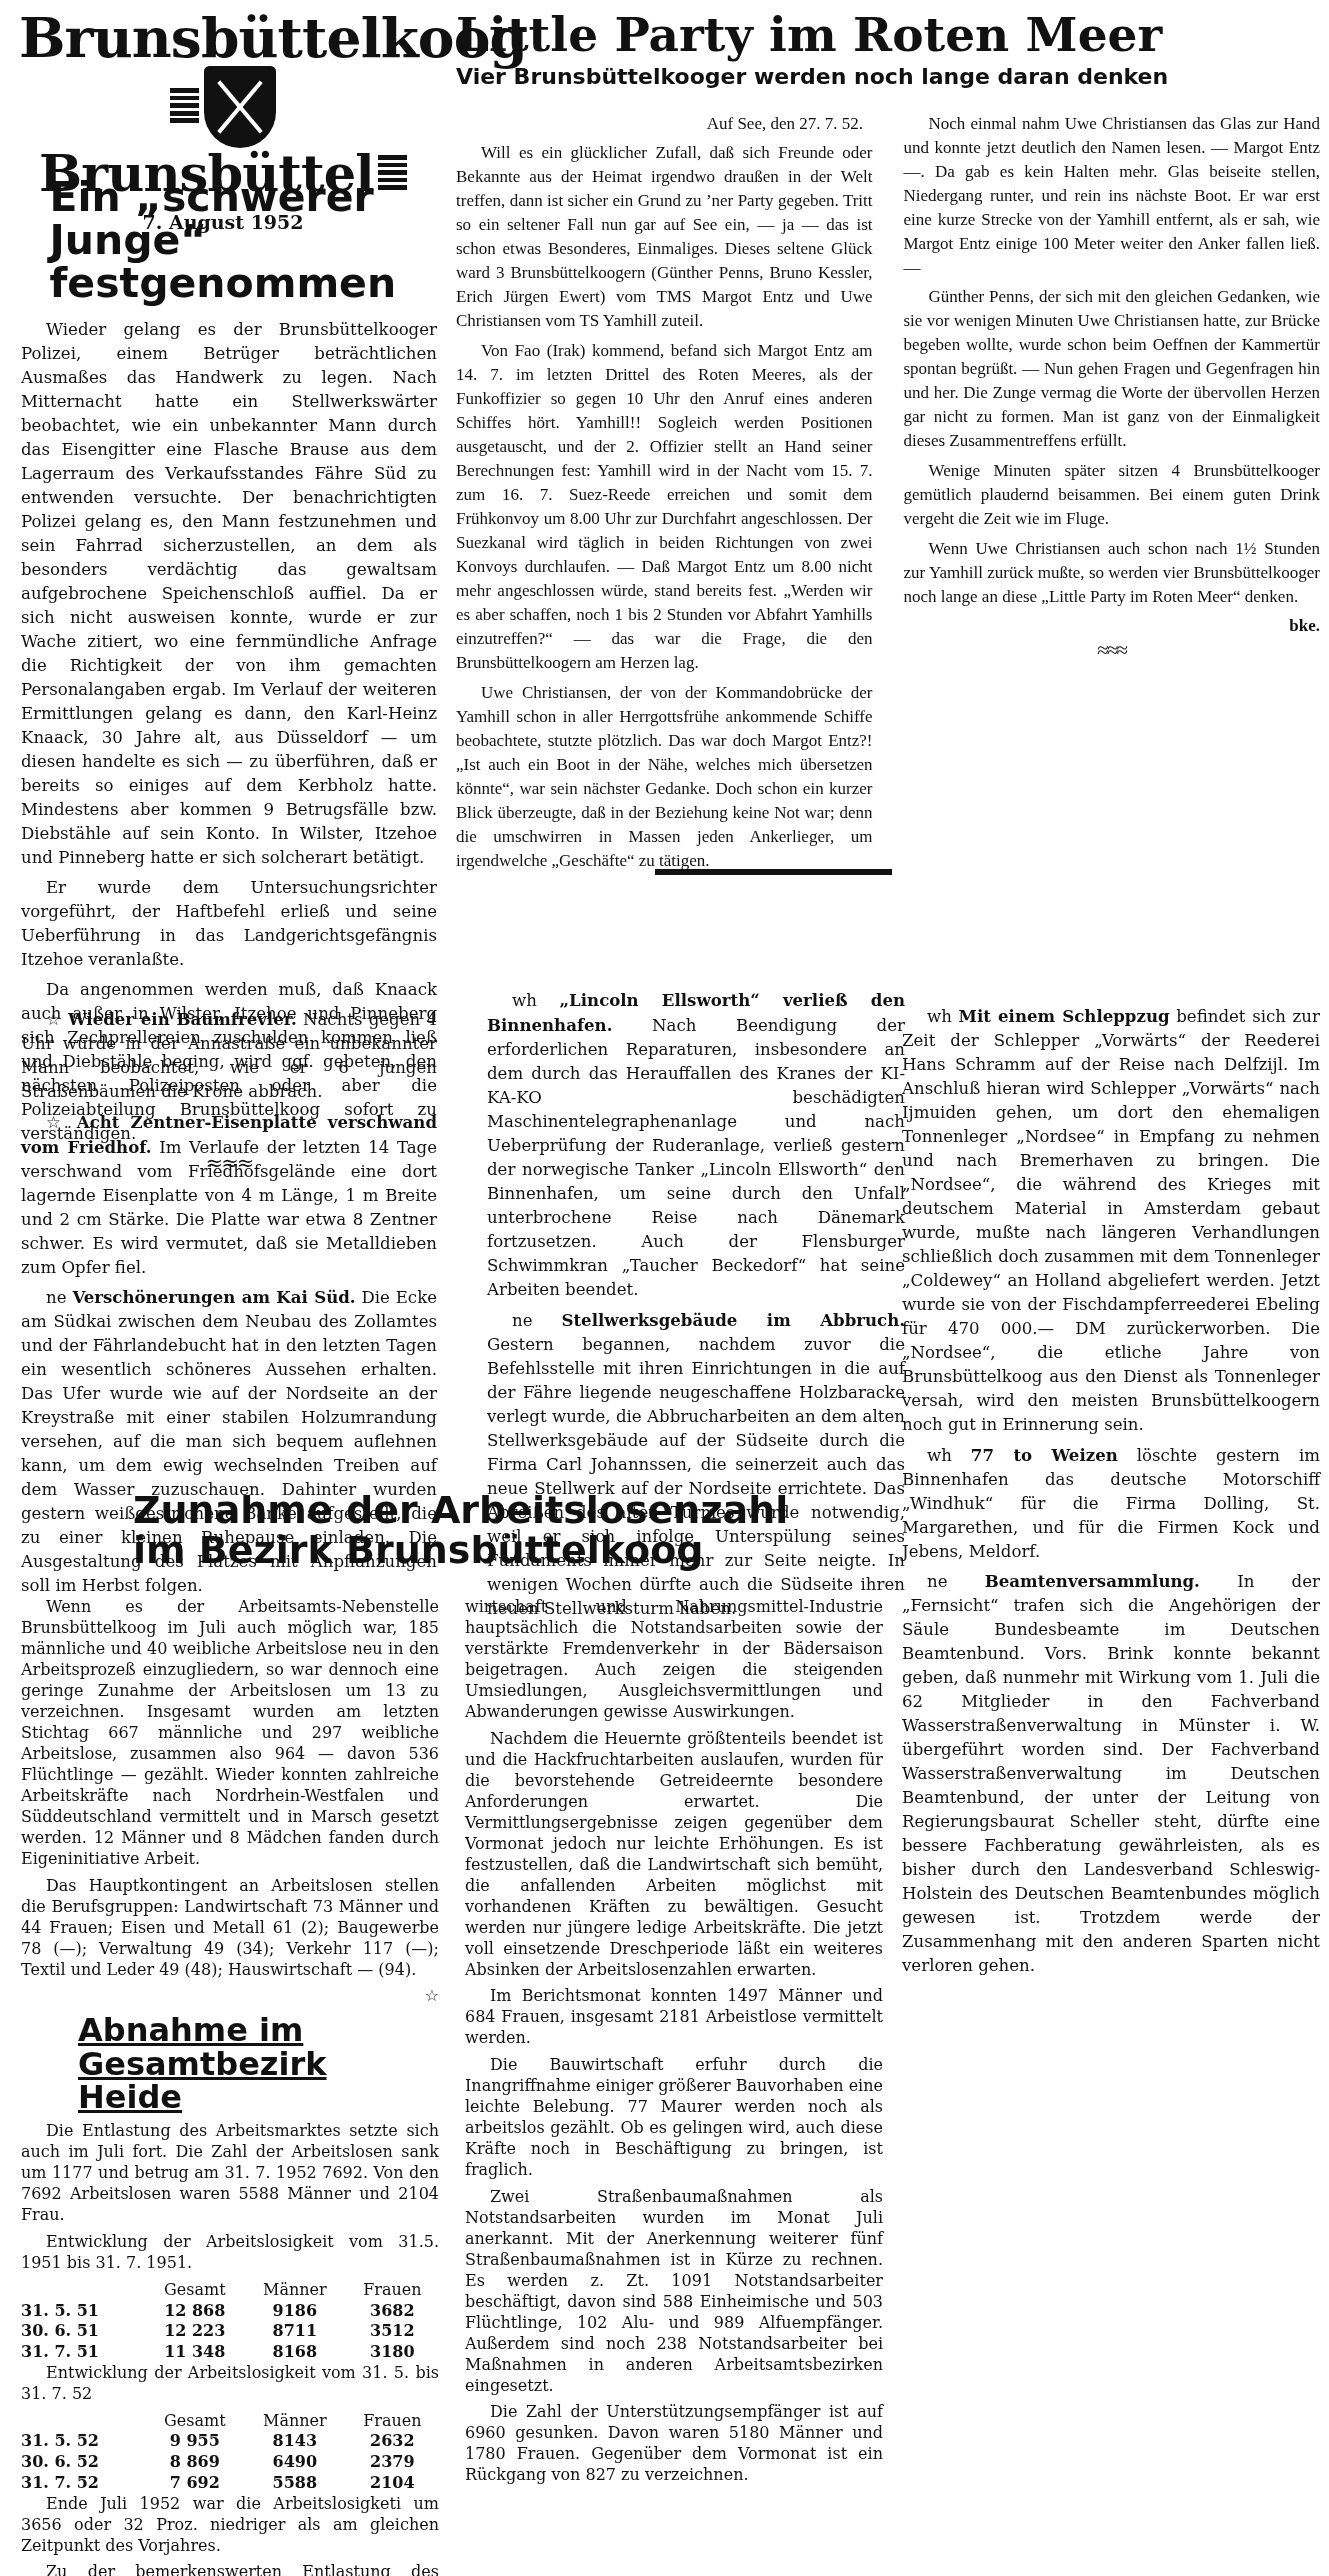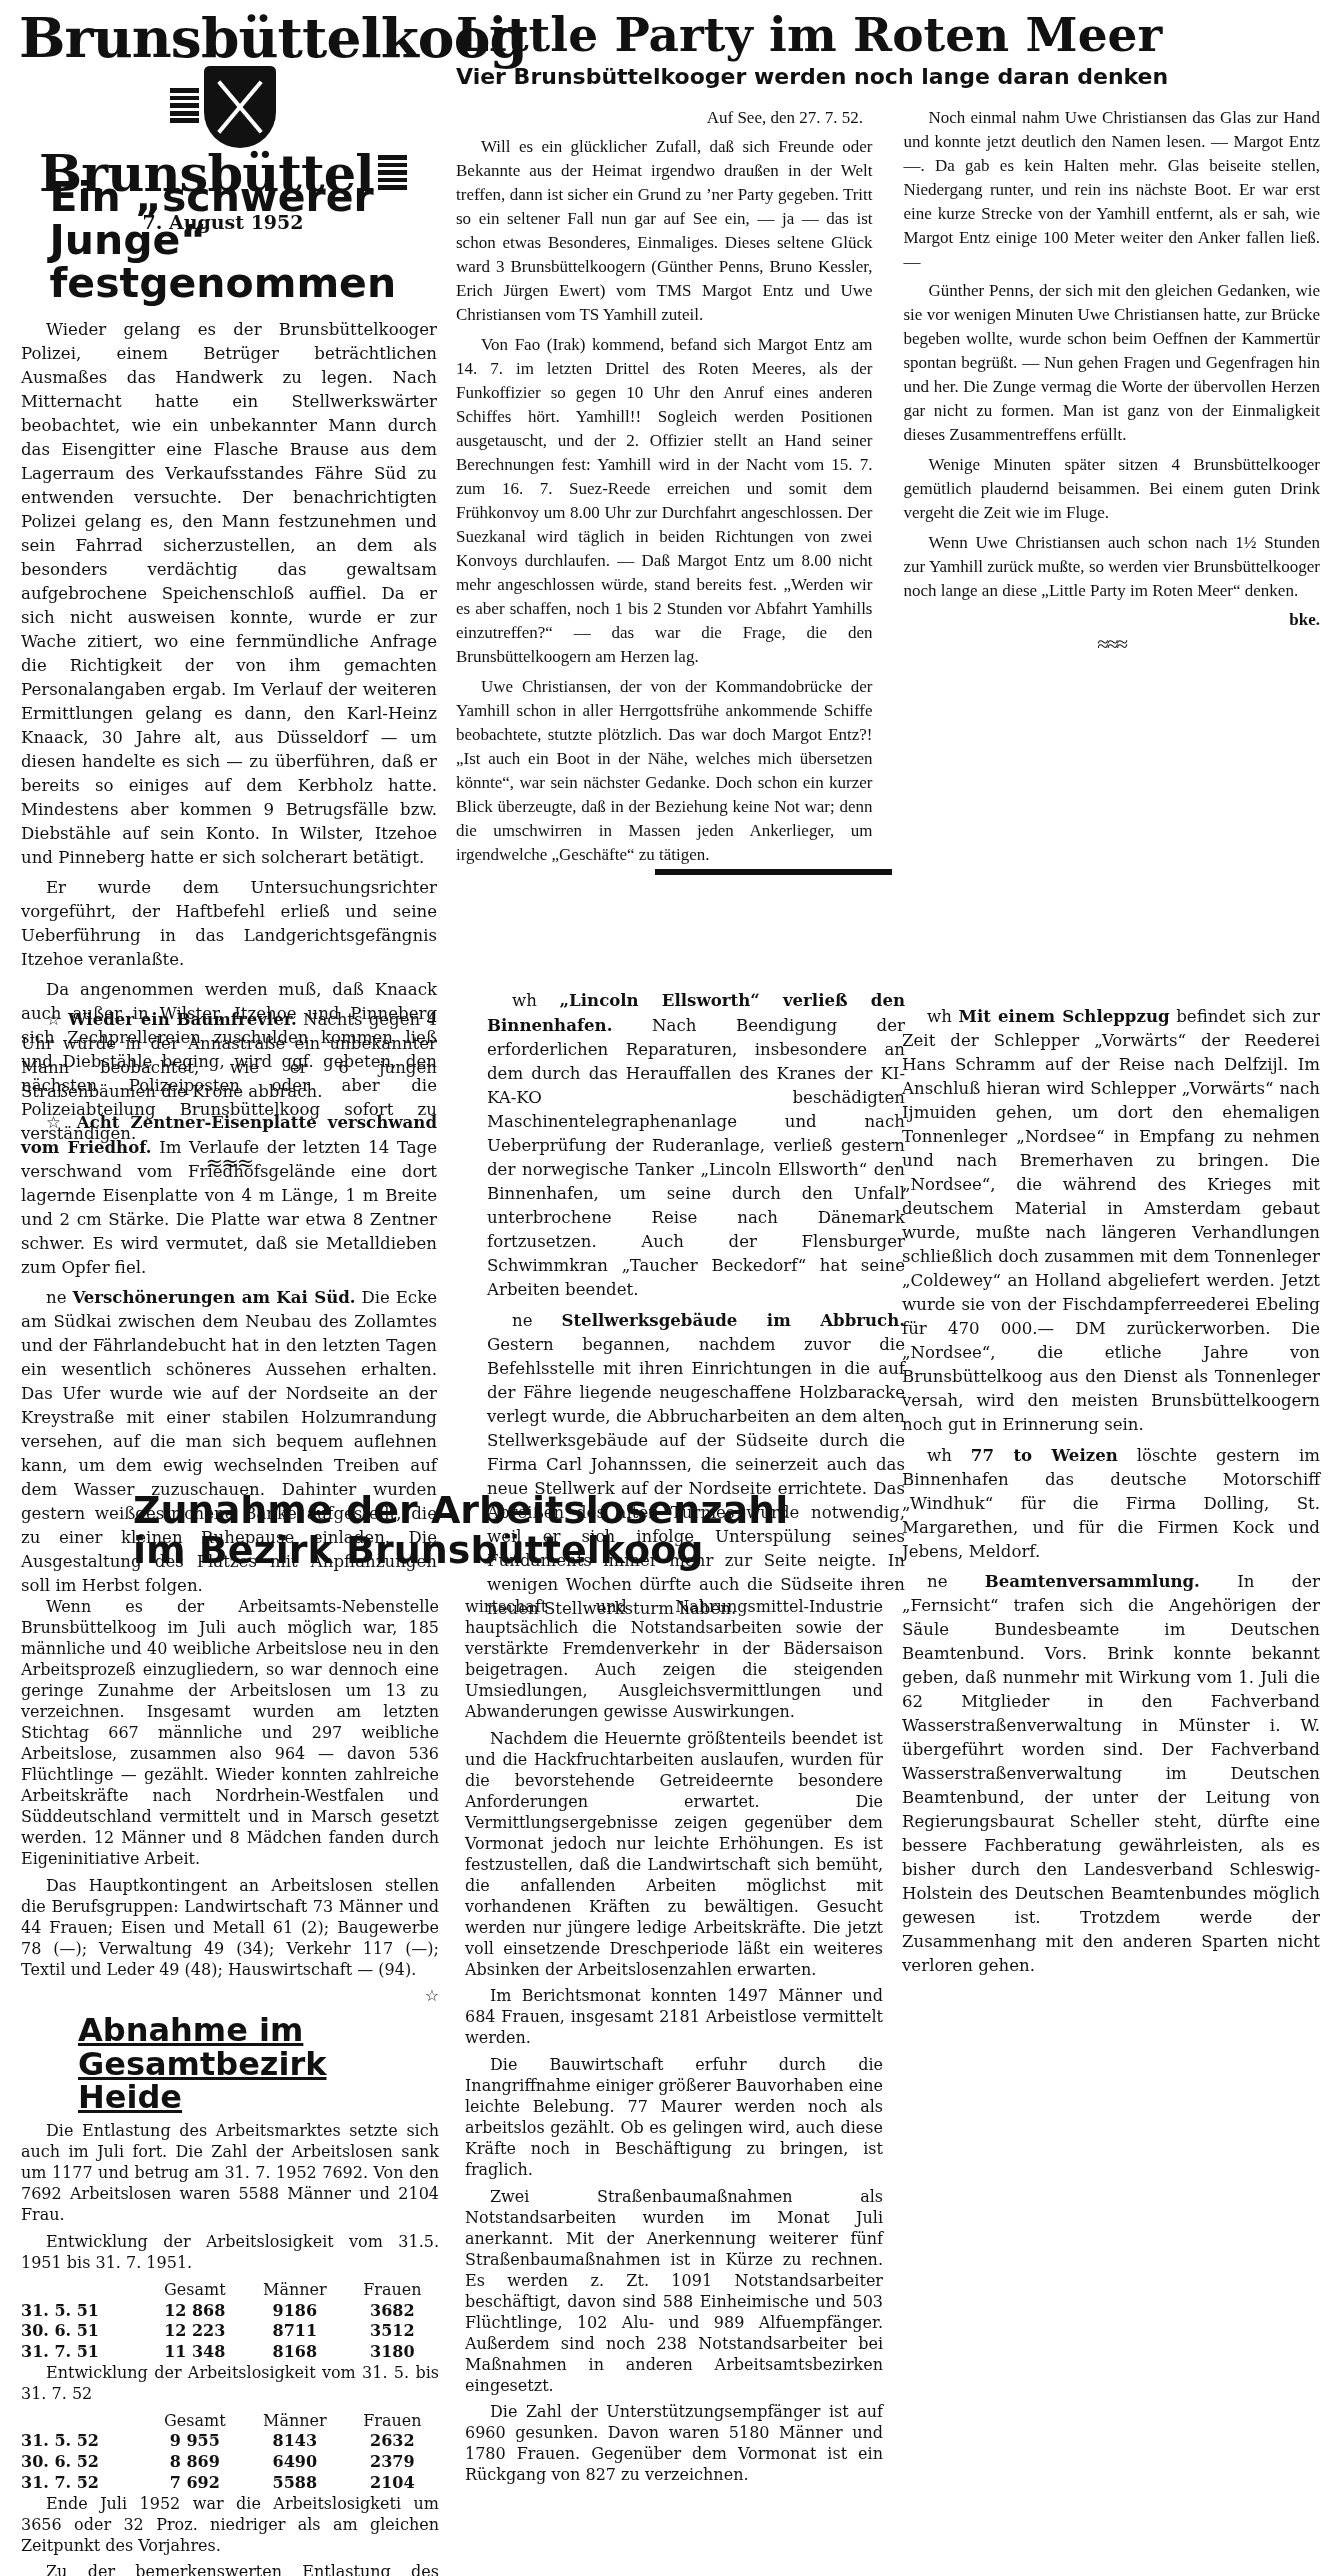--- a/index.html
+++ b/index.html
@@ -49,21 +49,21 @@
 
 <div class="abs col" style="left:21px;top:1007px;width:416px;">
   <p><span>☆</span> <b>Wieder ein Baumfrevler.</b> <span>Nachts gegen 4 Uhr wurde in der Annastraße ein unbekannter Mann beobachtet, wie er 6 jungen Straßenbäumen die Krone abbrach.</span></p>
   <p><span>☆</span> <b>Acht Zentner-Eisenplatte verschwand vom Friedhof.</b> <span>Im Verlaufe der letzten 14 Tage verschwand vom Friedhofsgelände eine dort lagernde Eisenplatte von 4 m Länge, 1 m Breite und 2 cm Stärke. Die Platte war etwa 8 Zentner schwer. Es wird vermutet, daß sie Metalldieben zum Opfer fiel.</span></p>
   <p><span>ne</span> <b>Verschönerungen am Kai Süd.</b> <span>Die Ecke am Südkai zwischen dem Neubau des Zollamtes und der Fährlandebucht hat in den letzten Tagen ein wesentlich schöneres Aussehen erhalten. Das Ufer wurde wie auf der Nordseite an der Kreystraße mit einer stabilen Holzumrandung versehen, auf die man sich bequem auflehnen kann, um dem ewig wechselnden Treiben auf dem Wasser zuzuschauen. Dahinter wurden gestern weißgestrichene Bänke aufgestellt, die zu einer kleinen Ruhepause einladen. Die Ausgestaltung des Platzes mit Anpflanzungen soll im Herbst folgen.</span></p>
 </div>
 
 <div class="abs" style="left:456px;top:9.5px;width:864px;">
   <h1 class="hl" style="font-family:'DejaVu Serif',serif;font-size:47px;">Little Party im Roten Meer</h1>
   <div class="hl" style="font-size:22px;margin-top:5.7px;">Vier Brunsbüttelkooger werden noch lange daran denken</div>
-  <div style="display:flex;gap:31px;margin-top:18px;">
+  <div style="display:flex;gap:31px;margin-top:24px;">
     <div class="col" style="width:418px;font-family:'Liberation Serif',serif;font-size:17px;">
       <p class="dateline ni" style="padding-right:9.5px;">Auf See, den 27. 7. 52.</p>
       <p>Will es ein glücklicher Zufall, daß sich Freunde oder Bekannte aus der Heimat irgendwo draußen in der Welt treffen, dann ist sicher ein Grund zu ’ner Party gegeben. Tritt so ein seltener Fall nun gar auf See ein, — ja — das ist schon etwas Besonderes, Einmaliges. Dieses seltene Glück ward 3 Brunsbüttelkoogern (Günther Penns, Bruno Kessler, Erich Jürgen Ewert) vom TMS Margot Entz und Uwe Christiansen vom TS Yamhill zuteil.</p>
       <p>Von Fao (Irak) kommend, befand sich Margot Entz am 14. 7. im letzten Drittel des Roten Meeres, als der Funkoffizier so gegen 10 Uhr den Anruf eines anderen Schiffes hört. Yamhill!! Sogleich werden Positionen ausgetauscht, und der 2. Offizier stellt an Hand seiner Berechnungen fest: Yamhill wird in der Nacht vom 15. 7. zum 16. 7. Suez-Reede erreichen und somit dem Frühkonvoy um 8.00 Uhr zur Durchfahrt angeschlossen. Der Suezkanal wird täglich in beiden Richtungen von zwei Konvoys durchlaufen. — Daß Margot Entz um 8.00 nicht mehr angeschlossen würde, stand bereits fest. „Werden wir es aber schaffen, noch 1 bis 2 Stunden vor Abfahrt Yamhills einzutreffen?“ — das war die Frage, die den Brunsbüttelkoogern am Herzen lag.</p>
       <p>Uwe Christiansen, der von der Kommandobrücke der Yamhill schon in aller Herrgottsfrühe ankommende Schiffe beobachtete, stutzte plötzlich. Das war doch Margot Entz?! „Ist auch ein Boot in der Nähe, welches mich übersetzen könnte“, war sein nächster Gedanke. Doch schon ein kurzer Blick überzeugte, daß in der Beziehung keine Not war; denn die umschwirren in Massen jeden Ankerlieger, um irgendwelche „Geschäfte“ zu tätigen.</p>
     </div>
     <div class="col" style="width:418px;font-family:'Liberation Serif',serif;font-size:17px;">
       <p>Noch einmal nahm Uwe Christiansen das Glas zur Hand und konnte jetzt deutlich den Namen lesen. — Margot Entz —. Da gab es kein Halten mehr. Glas beiseite stellen, Niedergang runter, und rein ins nächste Boot. Er war erst eine kurze Strecke von der Yamhill entfernt, als er sah, wie Margot Entz einige 100 Meter weiter den Anker fallen ließ. —</p>
       <p>Günther Penns, der sich mit den gleichen Gedanken, wie sie vor wenigen Minuten Uwe Christiansen hatte, zur Brücke begeben wollte, wurde schon beim Oeffnen der Kammertür spontan begrüßt. — Nun gehen Fragen und Gegenfragen hin und her. Die Zunge vermag die Worte der übervollen Herzen gar nicht zu formen. Man ist ganz von der Einmaligkeit dieses Zusammentreffens erfüllt.</p>
       <p>Wenige Minuten später sitzen 4 Brunsbüttelkooger gemütlich plaudernd beisammen. Bei einem guten Drink vergeht die Zeit wie im Fluge.</p>

